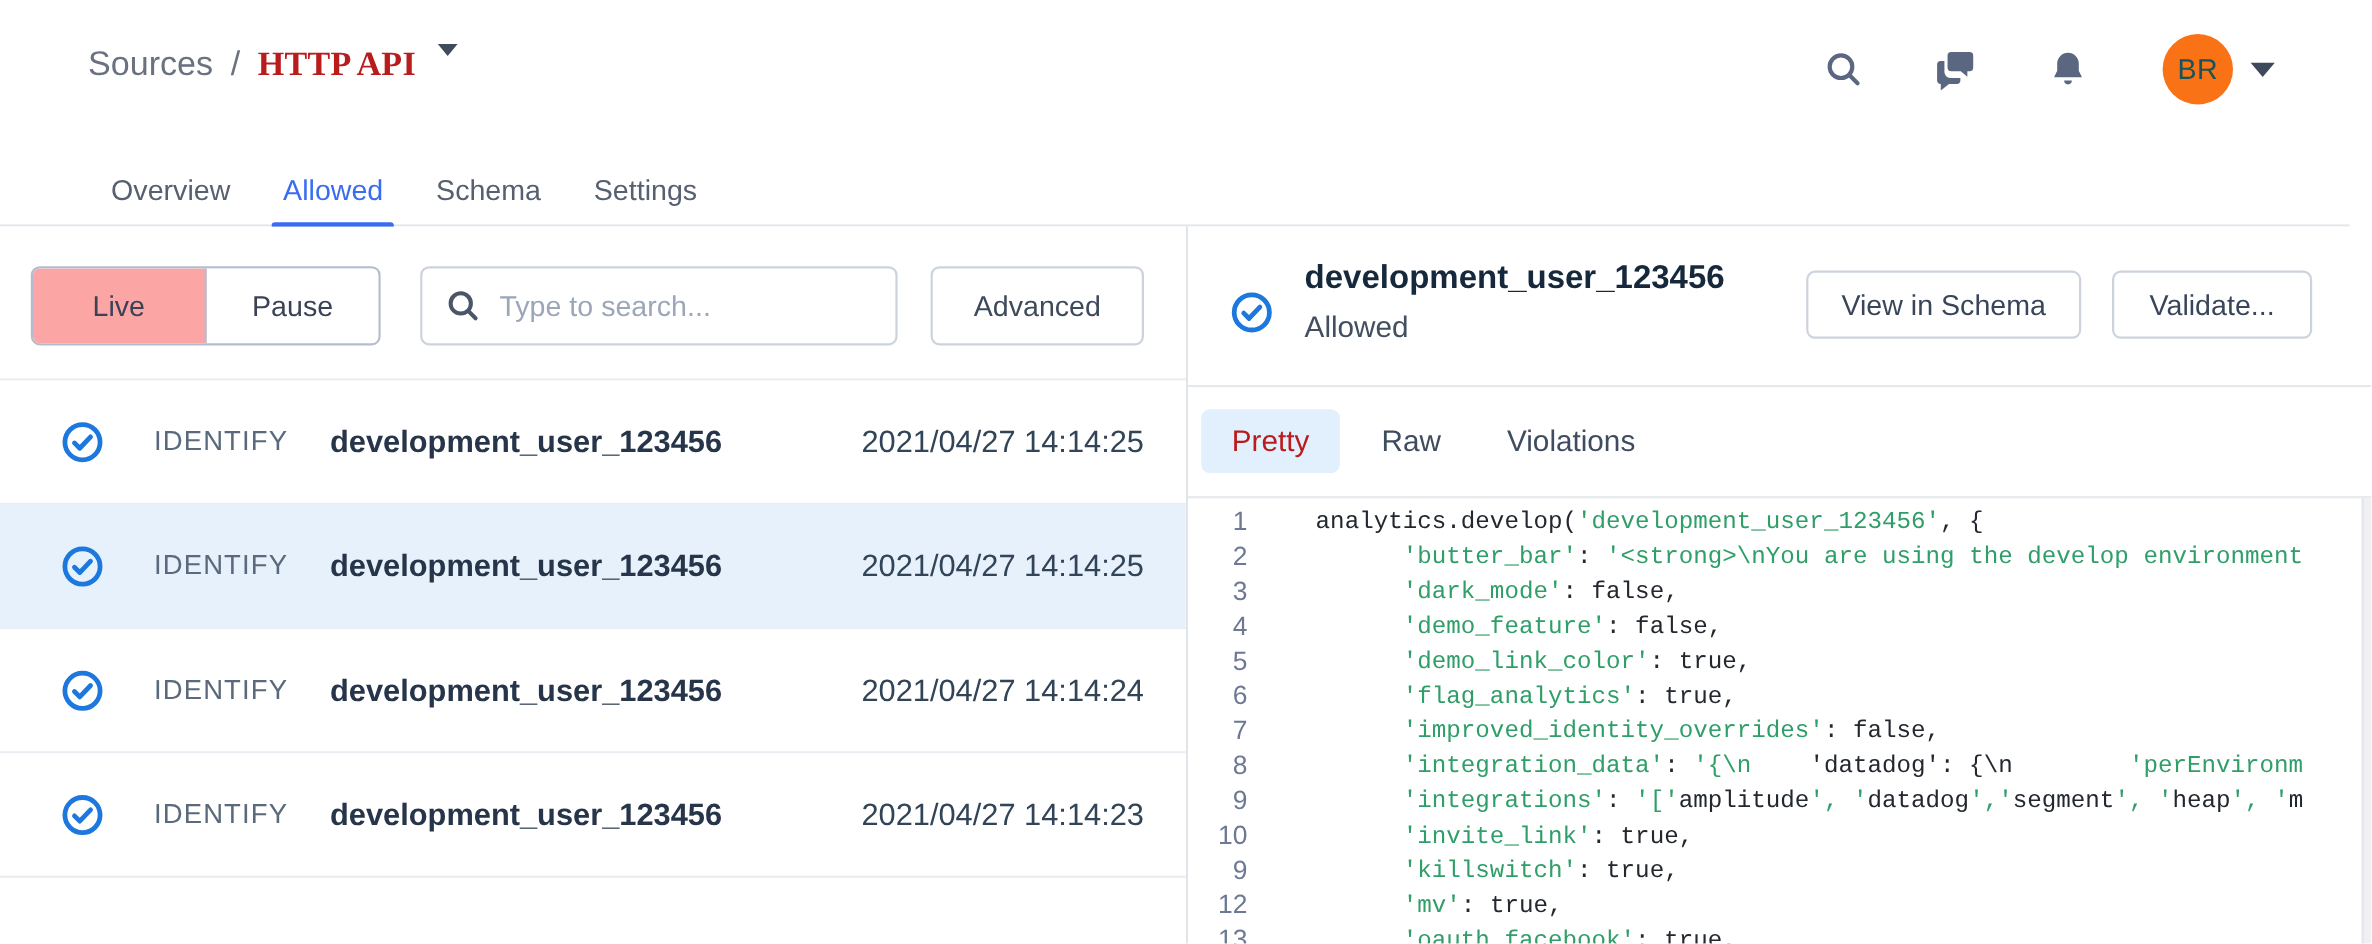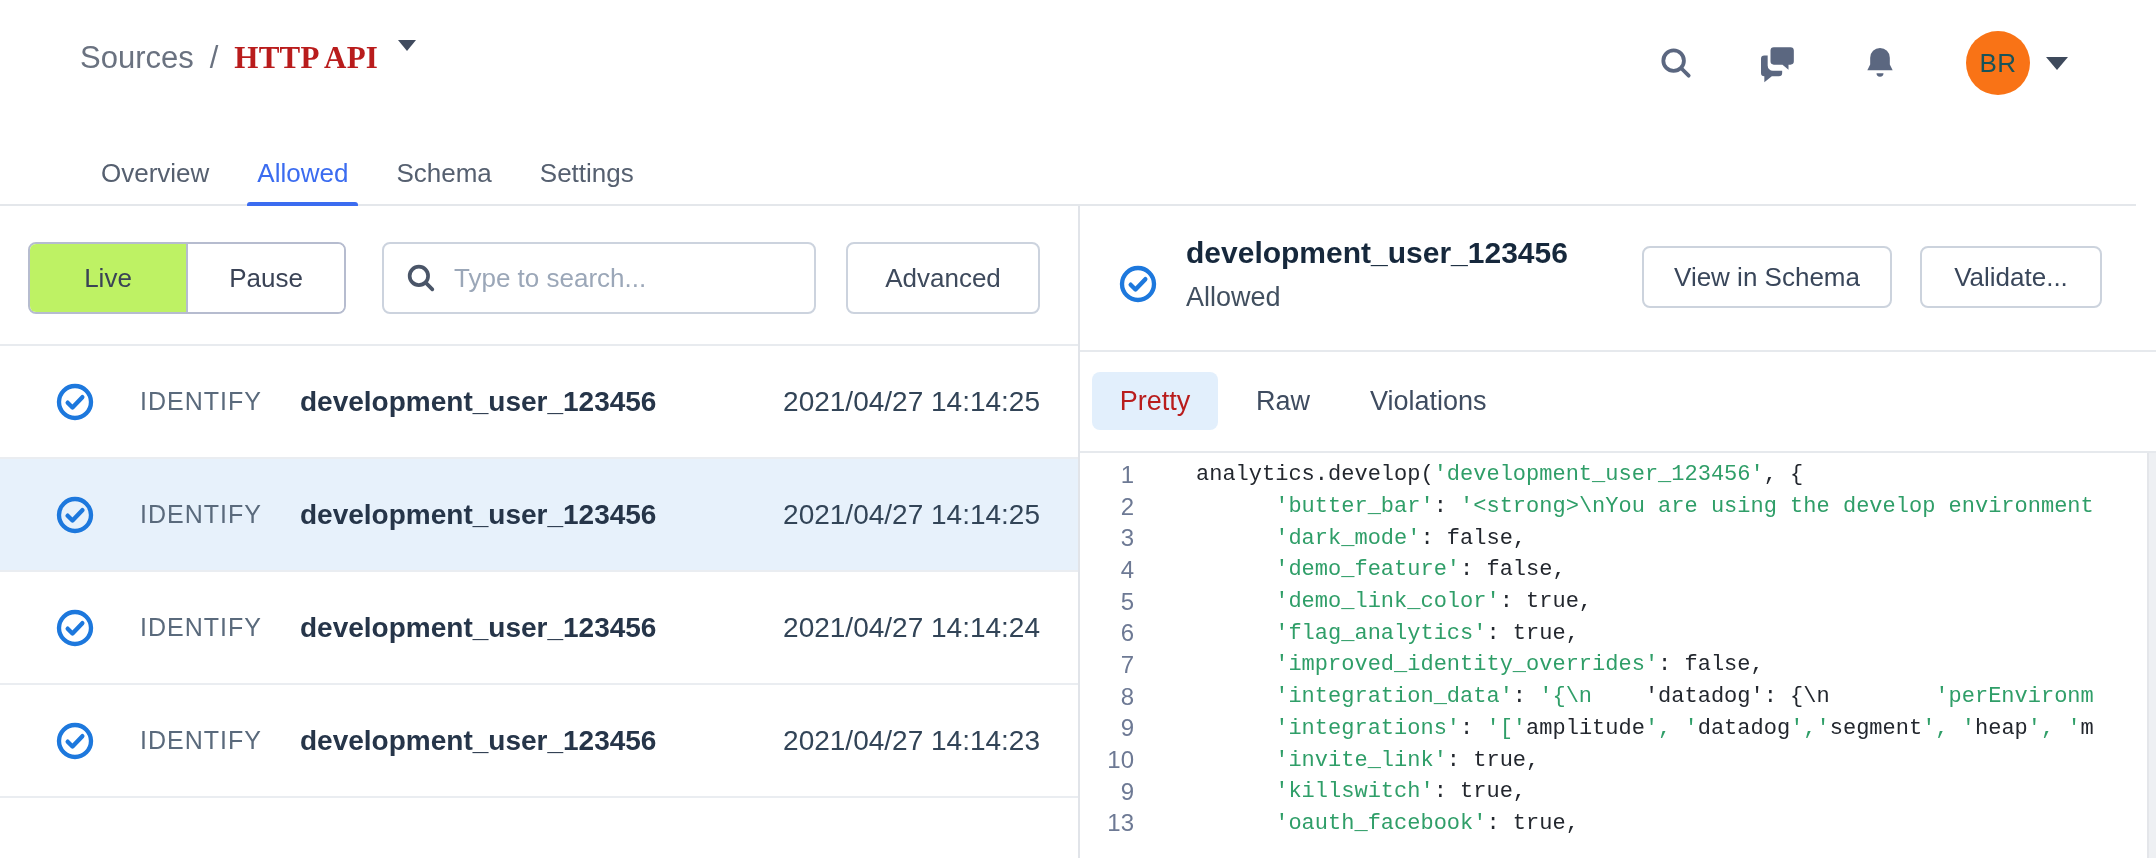--- a/index.html
+++ b/index.html
@@ -31,21 +31,21 @@
   
   .content { position:absolute; left:0; top:206px; width:2156px; height:652px; display:flex; }
   .left-panel { position:relative; width:1078px; height:652px; background:#fff; }
   .vdivider { width:2px; height:652px; background:#e1e4e9; }
   .right-panel { position:relative; width:1076px; height:652px; background:#fff; }
 
   
   .controls { position:relative; height:140px; border-bottom:2px solid #e8ebef; }
   .segmented { position:absolute; left:28px; top:36px; width:318px; height:72px; border:2px solid #b6bccf; border-radius:8px; display:flex; overflow:hidden; background:#fff; }
   .seg-btn { flex:1; display:flex; align-items:center; justify-content:center; font-size:26px; color:#3a4356; cursor:pointer; background:#fff; }
-  .seg-btn.active { background:#bef264; border-right:2px solid #b6bccf; }
+  .seg-btn.active { background:#fca5a5; border-right:2px solid #b6bccf; }
   .search-box { position:absolute; left:382px; top:36px; width:434px; height:72px; border:2px solid #ccd3de; border-radius:8px; background:#fff; display:flex; align-items:center; padding:0 20px; }
   .search-box .mag { flex:0 0 auto; margin-right:16px; color:#4a5568; display:flex; }
   .search-input { border:none; outline:none; width:100%; font-size:26px; color:#33404f; font-family:"Liberation Sans", sans-serif; background:transparent; }
   .search-input::placeholder { color:#9ba7b8; }
   .advanced-btn { position:absolute; left:846px; top:36px; width:194px; height:72px; border:2px solid #ccd3de; border-radius:8px; background:#fff; font-size:26px; color:#3e4a5c; display:flex; align-items:center; justify-content:center; cursor:pointer; }
 
   
   .event-list { position:relative; }
   .event-row { position:relative; height:113px; border-bottom:2px solid #eaedf1; display:flex; align-items:center; cursor:pointer; background:#fff; }
   .event-row.selected { background:#e7f1fb; }
@@ -208,19 +208,20 @@
           <div class="code-line"><span class="line-num">2</span><span class="line-code"><span class="tk-d">      </span><span class="tk-g">'butter_bar'</span><span class="tk-d">: </span><span class="tk-g">'&lt;strong&gt;\nYou are using the develop environment</span></span></div>
           <div class="code-line"><span class="line-num">3</span><span class="line-code"><span class="tk-d">      </span><span class="tk-g">'dark_mode'</span><span class="tk-d">: false,</span></span></div>
           <div class="code-line"><span class="line-num">4</span><span class="line-code"><span class="tk-d">      </span><span class="tk-g">'demo_feature'</span><span class="tk-d">: false,</span></span></div>
           <div class="code-line"><span class="line-num">5</span><span class="line-code"><span class="tk-d">      </span><span class="tk-g">'demo_link_color'</span><span class="tk-d">: true,</span></span></div>
           <div class="code-line"><span class="line-num">6</span><span class="line-code"><span class="tk-d">      </span><span class="tk-g">'flag_analytics'</span><span class="tk-d">: true,</span></span></div>
           <div class="code-line"><span class="line-num">7</span><span class="line-code"><span class="tk-d">      </span><span class="tk-g">'improved_identity_overrides'</span><span class="tk-d">: false,</span></span></div>
           <div class="code-line"><span class="line-num">8</span><span class="line-code"><span class="tk-d">      </span><span class="tk-g">'integration_data'</span><span class="tk-d">: </span><span class="tk-g">'{\n</span><span class="tk-d">    'datadog': {\n</span><span class="tk-d">        </span><span class="tk-g">'perEnvironm</span></span></div>
           <div class="code-line"><span class="line-num">9</span><span class="line-code"><span class="tk-d">      </span><span class="tk-g">'integrations'</span><span class="tk-d">: </span><span class="tk-g">'['</span><span class="tk-d">amplitude</span><span class="tk-g">', '</span><span class="tk-d">datadog</span><span class="tk-g">','</span><span class="tk-d">segment</span><span class="tk-g">', '</span><span class="tk-d">heap</span><span class="tk-g">', '</span><span class="tk-d">m</span></span></div>
           <div class="code-line"><span class="line-num">10</span><span class="line-code"><span class="tk-d">      </span><span class="tk-g">'invite_link'</span><span class="tk-d">: true,</span></span></div>
           <div class="code-line"><span class="line-num">9</span><span class="line-code"><span class="tk-d">      </span><span class="tk-g">'killswitch'</span><span class="tk-d">: true,</span></span></div>
+          <div class="code-line"><span class="line-num">12</span><span class="line-code"><span class="tk-d">      </span><span class="tk-g">'mv'</span><span class="tk-d">: true,</span></span></div>
           <div class="code-line"><span class="line-num">13</span><span class="line-code"><span class="tk-d">      </span><span class="tk-g">'oauth_facebook'</span><span class="tk-d">: true,</span></span></div>
         </div>
       <div class="scroll-track"></div>
     </div>
 
   </div>
 </div>
 
 </body></html>

